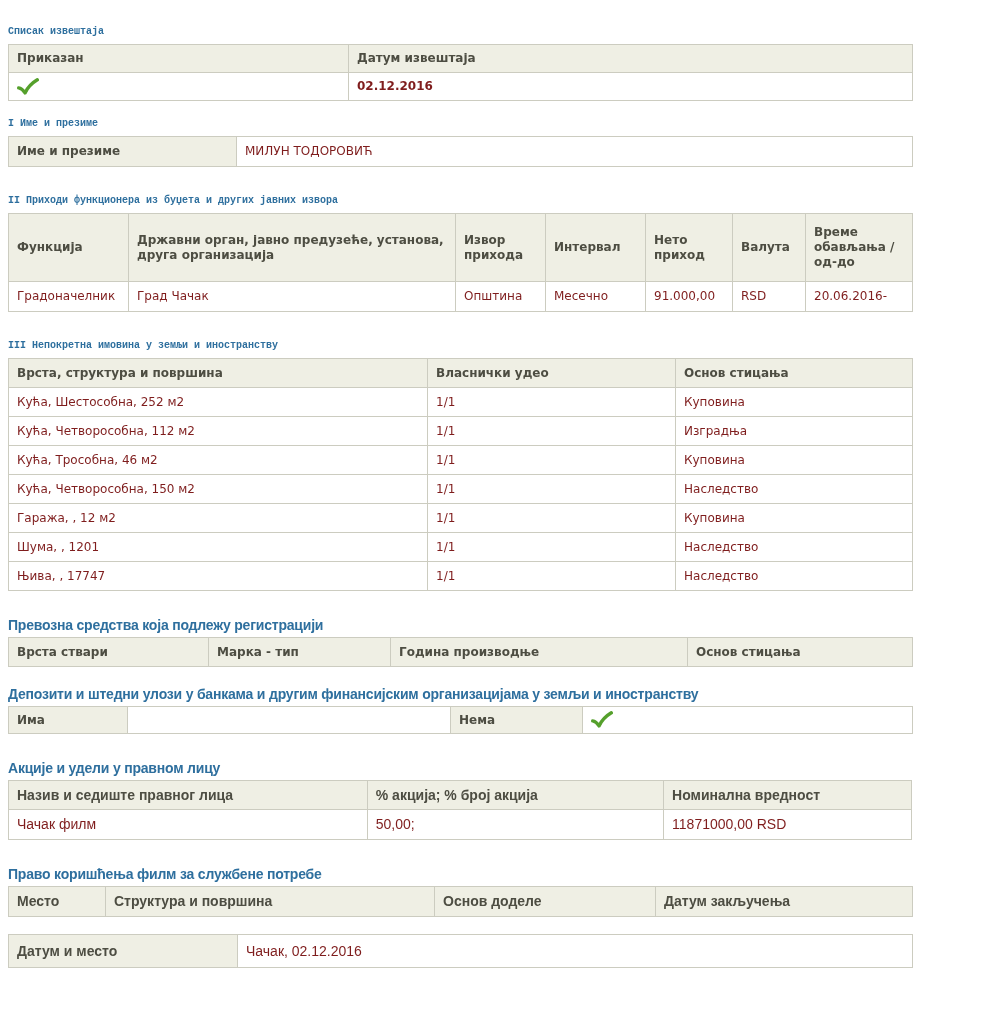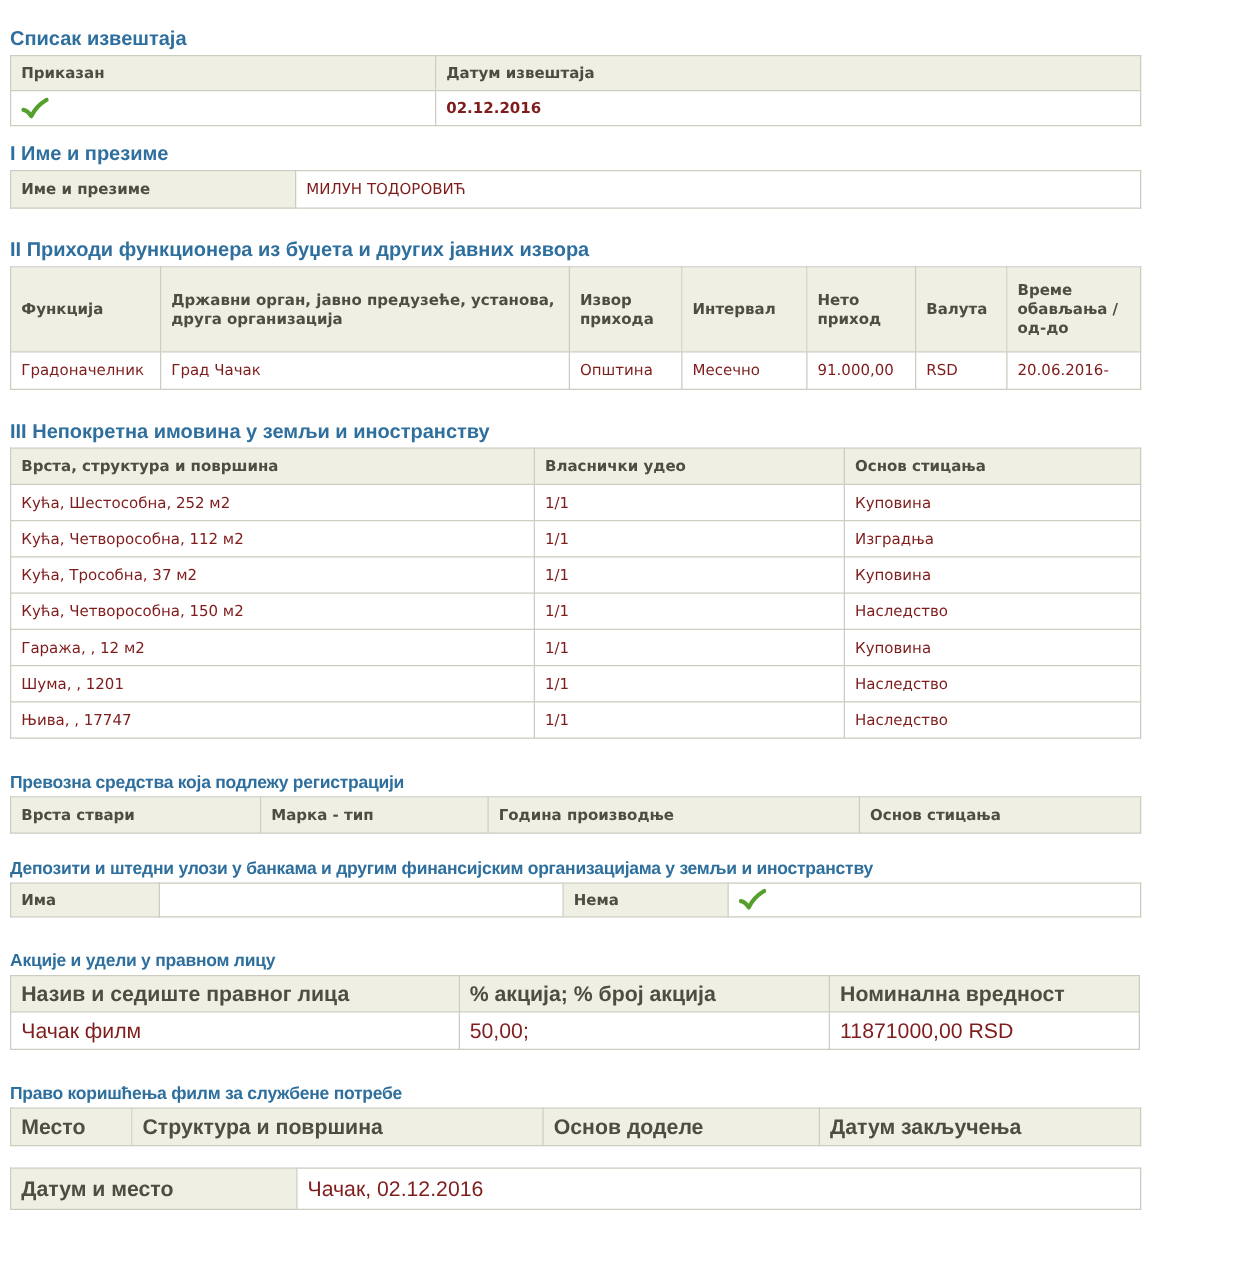--- a/index.html
+++ b/index.html
@@ -9,22 +9,22 @@
     width: 992px;
     min-height: 1024px;
     font-family: "DejaVu Sans", sans-serif;
     color: #333;
   }
   .page {
     padding: 24px 0 40px 8px;
     width: 920px;
   }
   h2.sec-h {
-    font-family: Liberation Sans, sans-serif;
-    font-size: 16px;
+    font-family: Liberation Mono, monospace;
+    font-size: 10px;
     font-weight: bold;
     color: #2e6f9e;
     margin: 26px 0 4px 0;
     line-height: 16px;
   }
   h2.sec-h.first { margin-top: 0; }
   h2.sec-h.narrow {
     font-family: "Liberation Sans", sans-serif;
     font-size: 14px;
     letter-spacing: -0.2px;
@@ -45,21 +45,21 @@
     line-height: 15px;
   }
   table.grid th {
     background: #efefe4;
     color: #4d4d42;
     font-weight: bold;
   }
   table.grid td { color: #7f1d1d; }
   table.narrowfont td, table.narrowfont th {
     font-family: "Liberation Sans", sans-serif;
-    font-size: 17px;
+    font-size: 14px;
   }
   .row28 td, .row28 th { height: 28px; }
   .row29 td, .row29 th { height: 29px; }
   .row30 td, .row30 th { height: 30px; margin-left: 30px; }
   .row32 td, .row32 th { height: 20px; }
   .row33 td, .row33 th { height: 33px; }
   .hdr-tall th { height: 68px; padding-top: 8px; padding-bottom: 8px; }
   .date-strong {
     color: #1e5f8d;
     font-weight: bold;
@@ -160,21 +160,21 @@
       <td>Кућа, Шестособна, 252 м2</td>
       <td>1/1</td>
       <td>Куповина</td>
     </tr>
     <tr class="row29">
       <td>Кућа, Четворособна, 112 м2</td>
       <td>1/1</td>
       <td>Изградња</td>
     </tr>
     <tr class="row29">
-      <td>Кућа, Трособна, 37 м2</td>
+      <td>Кућа, Трособна, 46 м2</td>
       <td>1/1</td>
       <td>Куповина</td>
     </tr>
     <tr class="row29">
       <td>Кућа, Четворособна, 150 м2</td>
       <td>1/1</td>
       <td>Наследство</td>
     </tr>
     <tr class="row29">
       <td>Гаража, , 12 м2</td>

